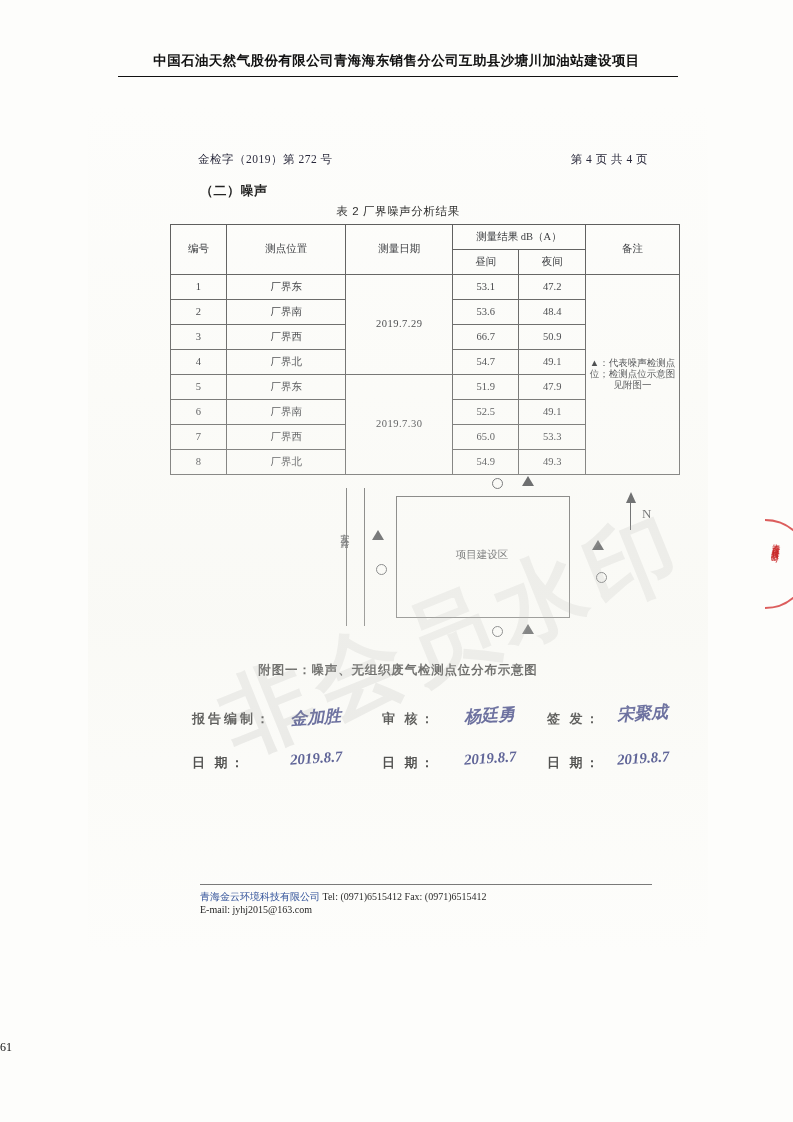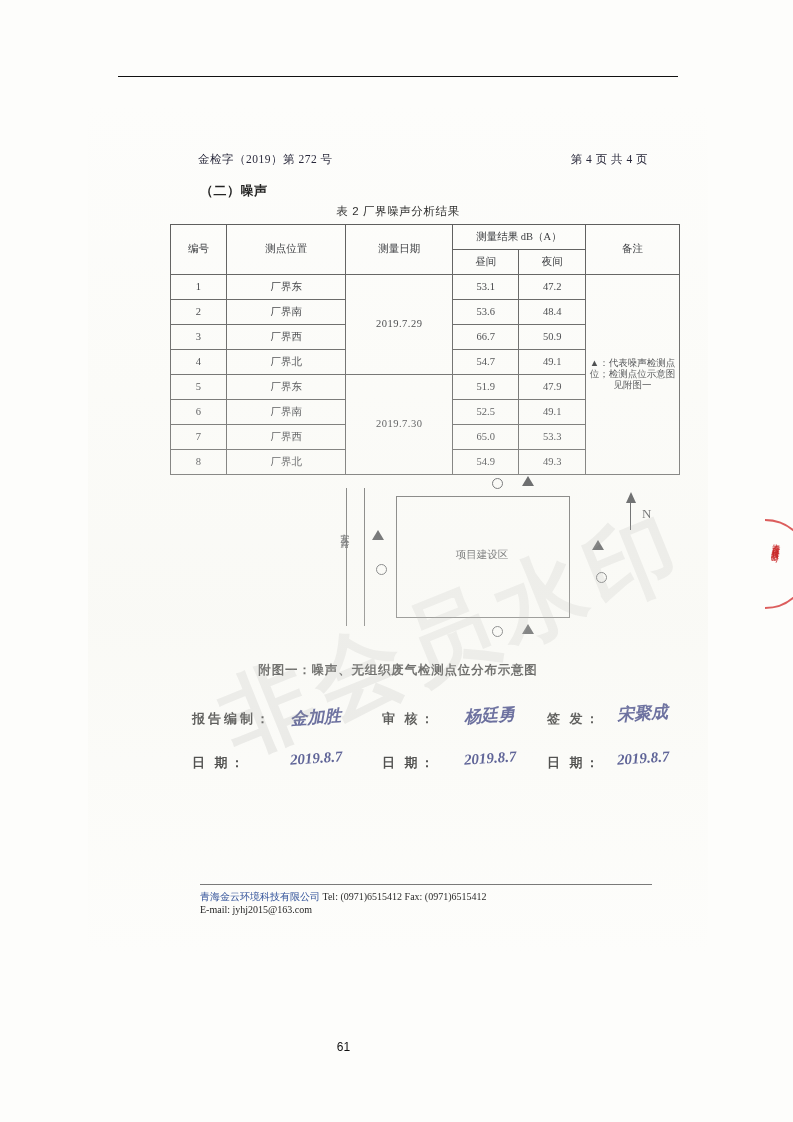--- a/index.html
+++ b/index.html
@@ -276,23 +276,24 @@
     left: 112px;
     font-size: 10px;
     color: #111;
     font-family: "Liberation Serif", serif;
   }
   .page-number {
     position: absolute;
     top: 1040px;
     left: 0;
     width: 687px;
-    text-align: center;
+    text-align: left;
     font-size: 12px;
     color: #111;
+    font-family: Liberation Serif, serif;
   }
 
   
   .watermark {
     position: absolute;
     left: 120px;
     top: 470px;
     font-size: 90px;
     font-weight: bold;
     color: rgba(120,120,120,0.17);
@@ -335,20 +336,21 @@
     inset: 0;
     background: linear-gradient(180deg, rgba(250,250,246,0) 0%, rgba(246,246,240,0.5) 60%, rgba(250,250,247,0) 100%);
     pointer-events: none;
   }
 </style>
 </head>
 <body>
 
 <div class="page">
 
+  <div class="doc-header">中国石油天然气股份有限公司青海海东销售分公司互助县沙塘川加油站建设项目</div>
   <div class="doc-header-rule"></div>
 
   <div class="scan">
 
     <div class="meta-row">
       <div class="meta-left">金检字（2019）第 272 号</div>
       <div class="meta-right">第 4 页 共 4 页</div>
     </div>
 
     <div class="section-title">（二）噪声</div>

